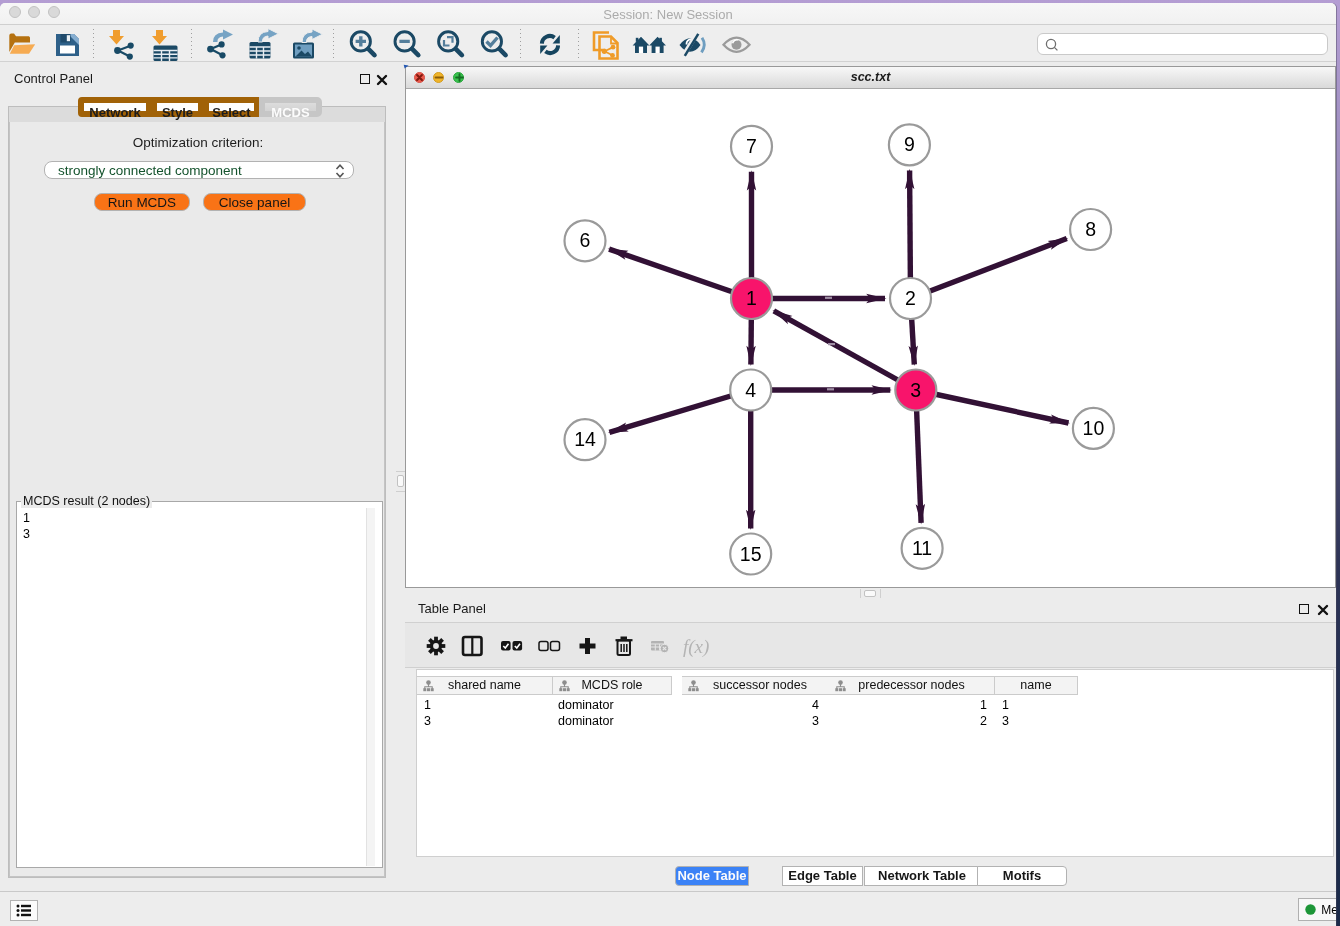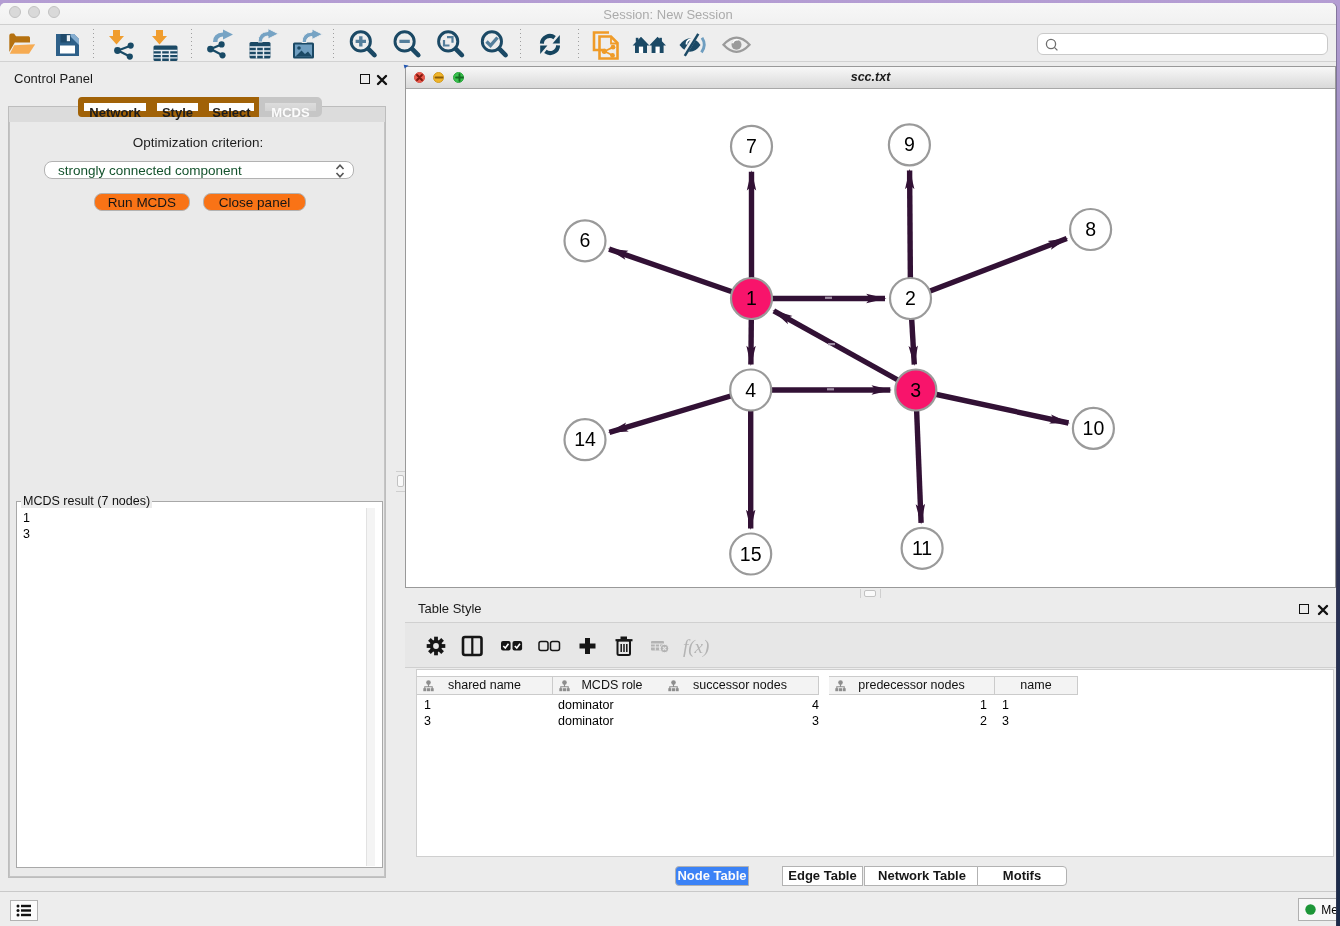--- a/index.html
+++ b/index.html
@@ -257,21 +257,21 @@
     <div id="opt-label">Optimization criterion:</div>
     <div id="dropdown">strongly connected component
       <svg width="10" height="14" viewBox="0 0 10 14" style="position:absolute; right:8px; top:2px;">
         <path d="M1.5 5 L5 1.2 L8.5 5" fill="none" stroke="#555" stroke-width="1.6"></path>
         <path d="M1.5 9 L5 12.8 L8.5 9" fill="none" stroke="#555" stroke-width="1.6"></path>
       </svg>
     </div>
     <div class="btn" style="left:94px; width:96px;">Run MCDS</div>
     <div class="btn" style="left:203px; width:103px;">Close panel</div>
     <div id="groupbox"></div>
-    <div id="grouplabel">MCDS result (7 nodes)</div>
+    <div id="grouplabel">MCDS result (2 nodes)</div>
     <div id="mcds-list">
         <div style="padding:2px 0 0 4px; line-height:16px;">1<br>3</div>
       <div id="scrolltrack"></div>
     </div>
   </div>
 
   <svg style="position:absolute; left:401px; top:61px; z-index:5;" width="10" height="10" viewBox="0 0 10 10">
     <path d="M2.7 0.8 L7.6 1.4 L3.6 4.4 Z" fill="#2458b3"></path>
   </svg>
   <div id="netwin">
@@ -334,21 +334,21 @@
         <text x="914.8" y="395.5">3</text>
         <text x="584.0" y="445.2">14</text>
         <text x="1092.4" y="433.9">10</text>
         <text x="749.7" y="559.5">15</text>
         <text x="921.1" y="553.8">11</text>
       </g>
     </svg>
   </div>
 
   <div id="tpanel">
-    <div id="tp-title">Table Style</div>
+    <div id="tp-title">Table Panel</div>
     <div class="panebtn" style="left:894px; top:9px; width:10px; height:10px; border:1.5px solid #111;"></div>
     <svg class="panebtn" style="left:912px; top:9px" width="12" height="12" viewBox="0 0 12 12">
       <path d="M2 2 L10 10 M10 2 L2 10" stroke="#111" stroke-width="2.4" stroke-linecap="round"></path>
     </svg>
     <div id="tp-toolbar">
       <svg width="330" height="40" viewBox="0 0 330 40" style="position:absolute;left:0;top:4px">
 
         <g transform="translate(31,19)">
           <g fill="#161616">
             <circle r="6.2"></circle>
@@ -408,21 +408,21 @@
         <text x="278" y="26" font-family="Liberation Serif, serif" font-style="italic" font-size="19" fill="#b4b4b4">f(x)</text>
       </svg>
     </div>
     <div id="tp-table">
       <div class="th" style="left:0px;   width:136px; border-left:none;"><svg class="oc">
             <use href="#orgchart"></use>
           </svg>shared name</div>
       <div class="th" style="left:136px; width:119px;"><svg class="oc">
             <use href="#orgchart"></use>
           </svg>MCDS role</div>
-      <div class="th" style="left:245px; width:157px;"><svg class="oc">
+      <div class="th" style="left:265px; width:157px;"><svg class="oc">
             <use href="#orgchart"></use>
           </svg>successor nodes</div>
       <div class="th" style="left:412px; width:166px;"><svg class="oc">
             <use href="#orgchart"></use>
           </svg>predecessor nodes</div>
       <div class="th" style="left:578px; width:83px;">name</div>
       <svg width="0" height="0" style="position:absolute">
         <defs>
           <g id="orgchart">
             <circle cx="5.5" cy="2.6" r="2.3" fill="#8d8d8d"></circle>

